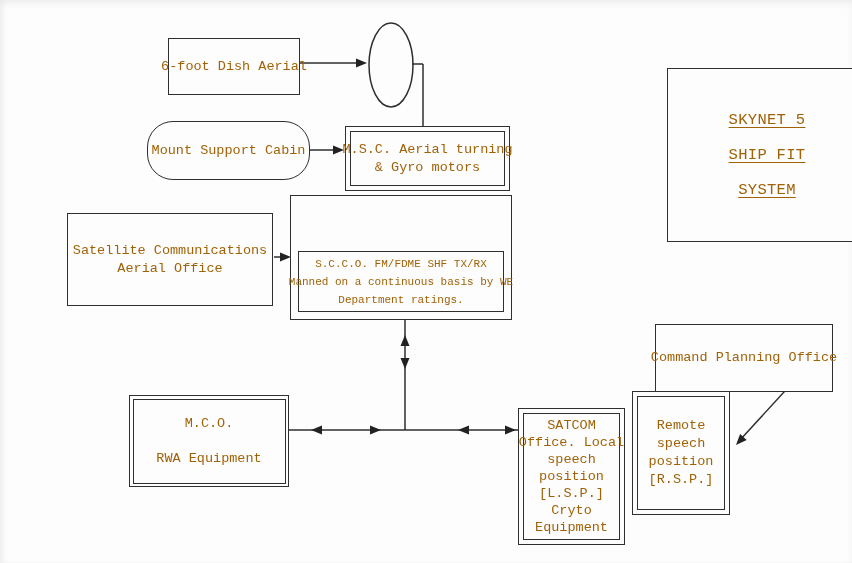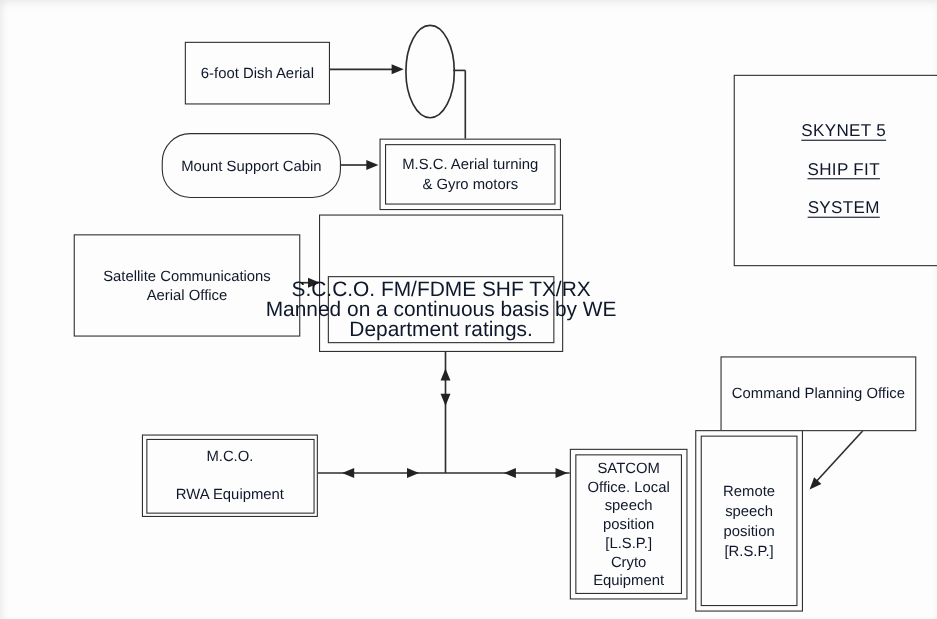--- a/index.html
+++ b/index.html
@@ -1,48 +1,48 @@
 <!DOCTYPE html>
 <html><head>
 <meta charset="utf-8">
 <style>
   html,body{margin:0;padding:0;background:#e9e9e9;}
   .page{
     position:relative;width:852px;height:563px;overflow:hidden;
-    background:#fdfdfd;color:#0f172a;
-    font-family:Liberation Sans, sans-serif;
+    background:#fdfdfd;color:#a16207;
+    font-family:Liberation Mono, monospace;
   }
   .page::before{ 
     content:"";position:absolute;inset:0;pointer-events:none;
     box-shadow:inset 0 4px 7px rgba(0,0,0,0.05), inset 4px 0 5px rgba(0,0,0,0.035);
   }
   .box{position:absolute;box-sizing:border-box;border:1.5px solid #2f2f2f;background:#fdfdfd;}
   .inner{
     position:absolute;inset:0;display:flex;flex-direction:column;
     align-items:center;justify-content:center;text-align:center;
     font-size:13.5px;line-height:18px;
   }
   .dbl .inner{inset:4px;border:1.4px solid #2f2f2f;}
   .bline{white-space:nowrap;}
   .u{text-decoration:underline;text-underline-offset:3px;}
 
   #dish-label {left:168px;top:38px;width:132px;height:57px;}
   #mount-cabin{left:147px;top:121px;width:163px;height:59px;border-radius:26px;}
   #msc        {left:345px;top:126px;width:165px;height:65px;}
   #sat-office {left:67px;top:213px;width:206px;height:93px;}
   #scco       {left:290px;top:195px;width:222px;height:125px;}
-  #scco .inner{inset:7px;font-size:19px;line-height:18px;margin-top:48px;}
+  #scco .inner{inset:7px;font-size:11px;line-height:18px;margin-top:48px;}
   #skynet     {left:651px;top:68px;width:200px;height:174px;margin-left:16px;}
   #skynet .inner{font-size:15.5px;line-height:20px;letter-spacing:.3px;gap:15px;}
   #command    {left:655px;top:324px;width:178px;height:68px;}
-  #mco        {left:129px;top:395px;width:160px;height:75px;}
+  #mco        {left:129px;top:395px;width:160px;height:92px;}
   #mco .inner {inset:2.5px;gap:17px;}
   #satcom     {left:518px;top:388px;width:107px;height:137px;margin-top:20px;}
   #satcom .inner{line-height:17px;}
-  #remote     {left:632px;top:391px;width:98px;height:165px;}
+  #remote     {left:632px;top:391px;width:98px;height:124px;}
 
   svg.wires{position:absolute;left:0;top:0;pointer-events:none;}
   svg.wires line{stroke:#2e2e2e;stroke-width:1.5;}
   svg.wires ellipse{stroke:#2e2e2e;stroke-width:1.5;fill:#fdfdfd;}
   svg.wires polygon{fill:#222;}
 </style>
 </head>
 <body>
 
 <div class="page">

